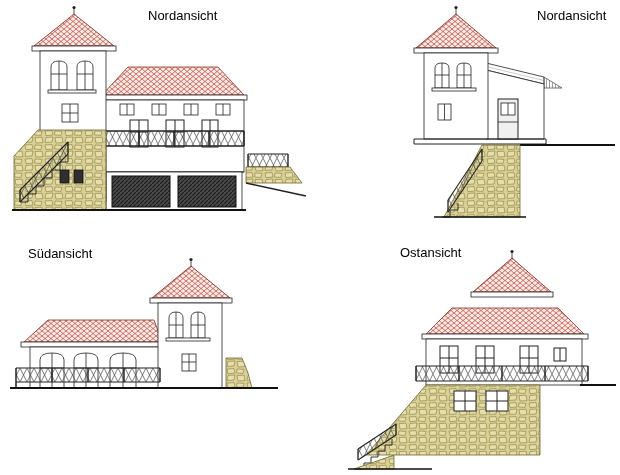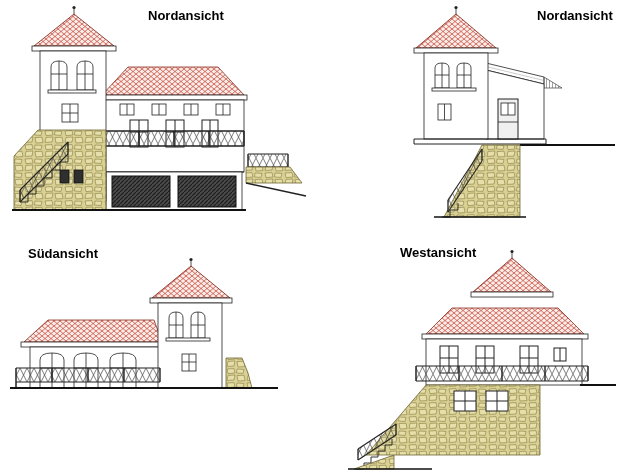--- a/index.html
+++ b/index.html
@@ -1,29 +1,29 @@
 <!DOCTYPE html>
 <html><head>
 <meta charset="utf-8">
 <style>
   html,body{margin:0;padding:0;background:#fff;}
   .sheet{position:relative;width:620px;height:475px;background:#fff;overflow:hidden;
          font-family:"Liberation Sans",sans-serif;}
-  .view-label{position:absolute;font-weight:bold;font-size:13px;color:#000;white-space:nowrap;}
+  .view-label{position:absolute;font-weight:normal;font-size:13px;color:#000;white-space:nowrap;}
   svg.abs{position:absolute;}
 </style>
 </head>
 <body>
 
 <div class="sheet">
 
   <div class="view-label" style="left:148px;top:8px">Nordansicht</div>
   <div class="view-label" style="left:537px;top:8px">Nordansicht</div>
   <div class="view-label" style="left:28px;top:246px">Südansicht</div>
-  <div class="view-label" style="left:400px;top:245px">Westansicht</div>
+  <div class="view-label" style="left:400px;top:245px">Ostansicht</div>
 
   <svg class="abs" style="left:4px;top:4px" width="304" height="228" viewBox="0 0 304 228">
     <defs>
       <pattern id="n-tile" width="6" height="5" patternUnits="userSpaceOnUse">
         <rect width="6" height="5" fill="#fbece8"></rect>
         <path d="M0,5 L6,0 M0,0 L6,5" stroke="#c0392b" stroke-width="0.7" fill="none"></path>
       </pattern>
       <pattern id="n-stone" width="20" height="14" patternUnits="userSpaceOnUse">
         <rect width="20" height="14" fill="#d9d093"></rect>
         <g fill="#e7dfaa" stroke="#857a42" stroke-width="0.6">

